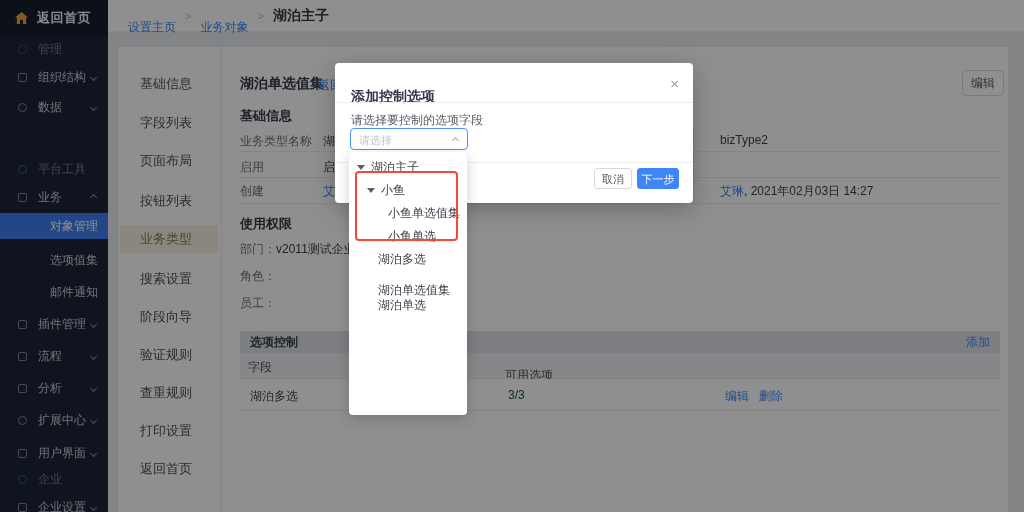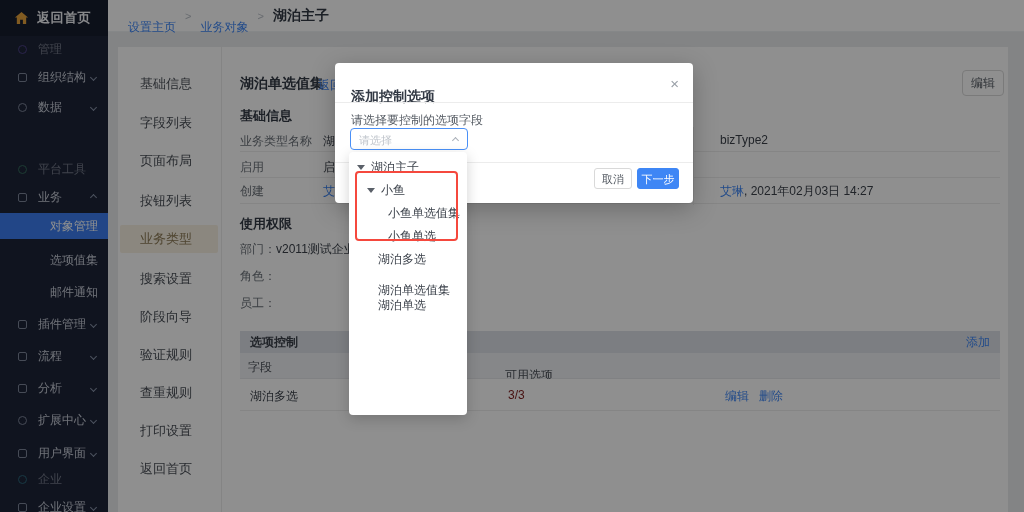--- a/index.html
+++ b/index.html
@@ -49,21 +49,21 @@
 
   
   .oc-bar { position:absolute; left:0; top:284px; width:760px; height:22px; background:#dde1e8; display:flex; align-items:center; justify-content:space-between; padding:0 10px; }
   .oc-bar .oc-title { font-size:12px; font-weight:bold; color:#3b414a; }
   .oc-bar .oc-add { font-size:12px; color:#3e86f5; cursor:pointer; }
   .oc-header { position:absolute; left:0; top:306px; width:760px; height:26px; background:#eff1f4; border-bottom:1px solid #e4e6ea; }
   .oc-header .col1 { position:absolute; left:8px; top:6px; font-size:12px; color:#4a4f57; }
   .oc-header .col2 { position:absolute; left:265px; top:6px; font-size:12px; color:#4a4f57;margin-top:8px; }
   .oc-row { position:absolute; left:0; top:332px; width:760px; height:32px; border-bottom:1px solid #eeeeee; background:#fff; }
   .oc-row .col1 { position:absolute; left:10px; top:9px; font-size:12px; color:#3b414a; }
-  .oc-row .col2 { position:absolute; left:268px; top:9px; font-size:12px; color:#7f1d1d; }
+  .oc-row .col2 { position:absolute; left:268px; top:9px; font-size:12px; color:#14532d; }
   .oc-row .acts { position:absolute; left:485px; top:9px; font-size:12px; }
   .oc-row .acts span { color:#3e86f5; margin-right:10px; cursor:pointer; }
 
   
   .overlay { position:absolute; inset:0; background:rgba(0,0,0,0.44); z-index:10; }
 
   
   .modal { position:absolute; left:335px; top:63px; width:358px; height:140px; background:#ffffff; border-radius:4px; box-shadow:0 6px 24px rgba(0,0,0,.25); z-index:20; }
   .modal-title { position:absolute; left:16px; top:25px; font-size:14px; font-weight:bold; color:#333a45; }
   .modal-close { position:absolute; right:14px; top:12px; font-size:15px; color:#9aa0a8; cursor:pointer; }

